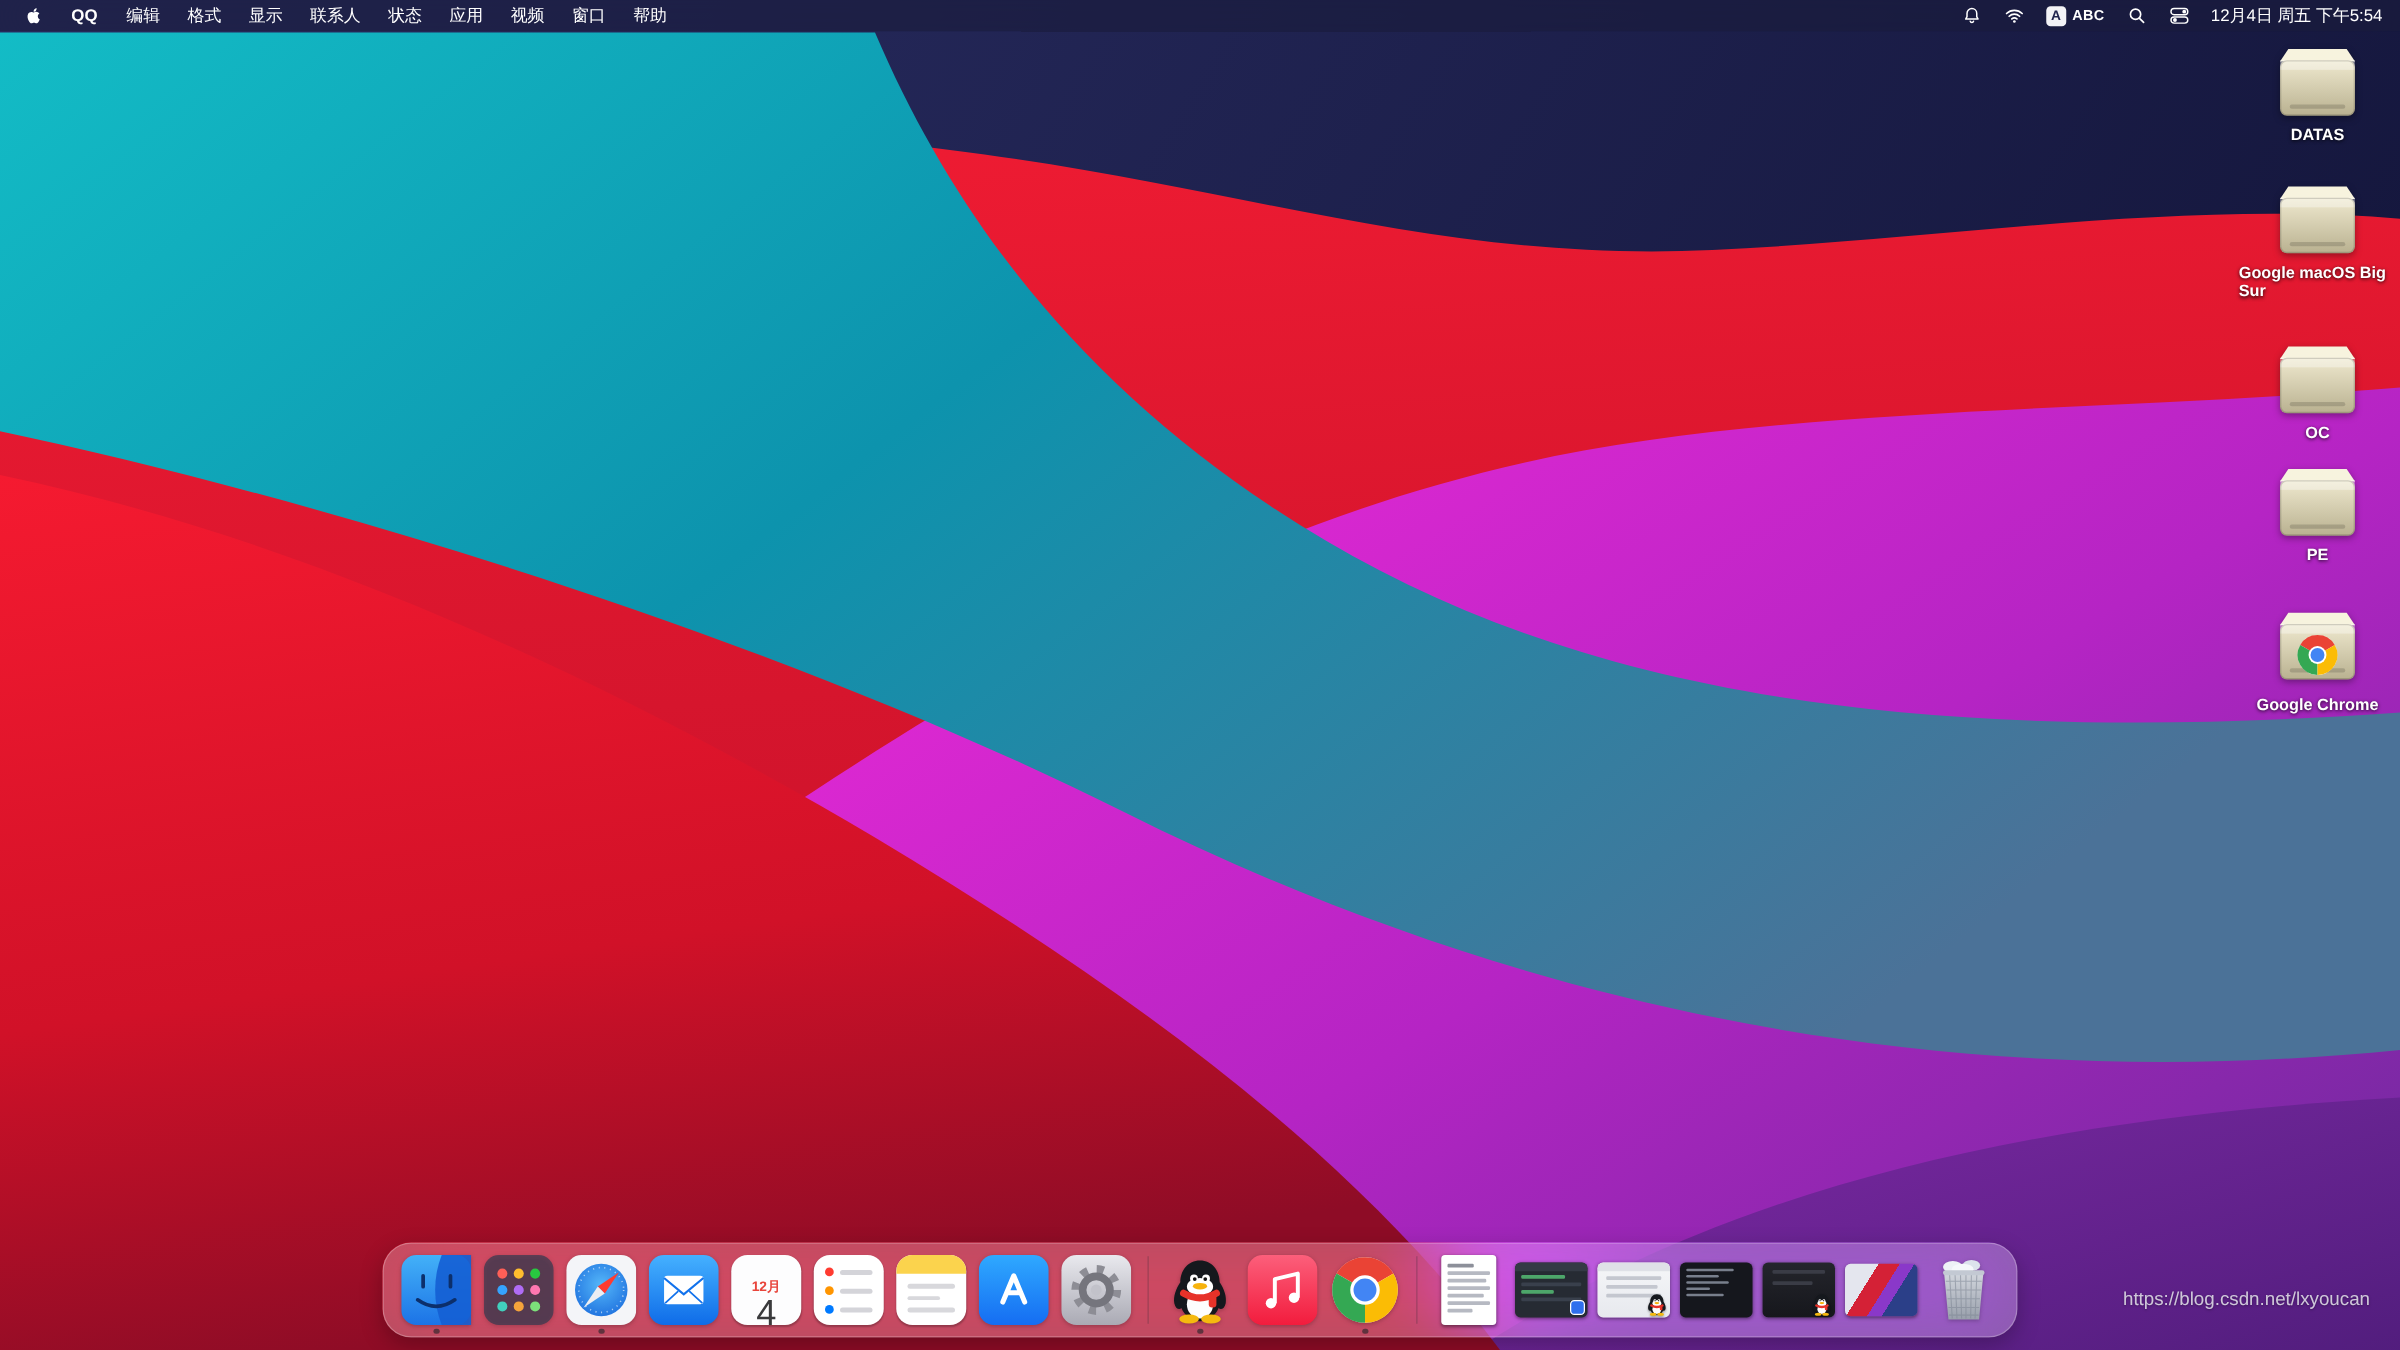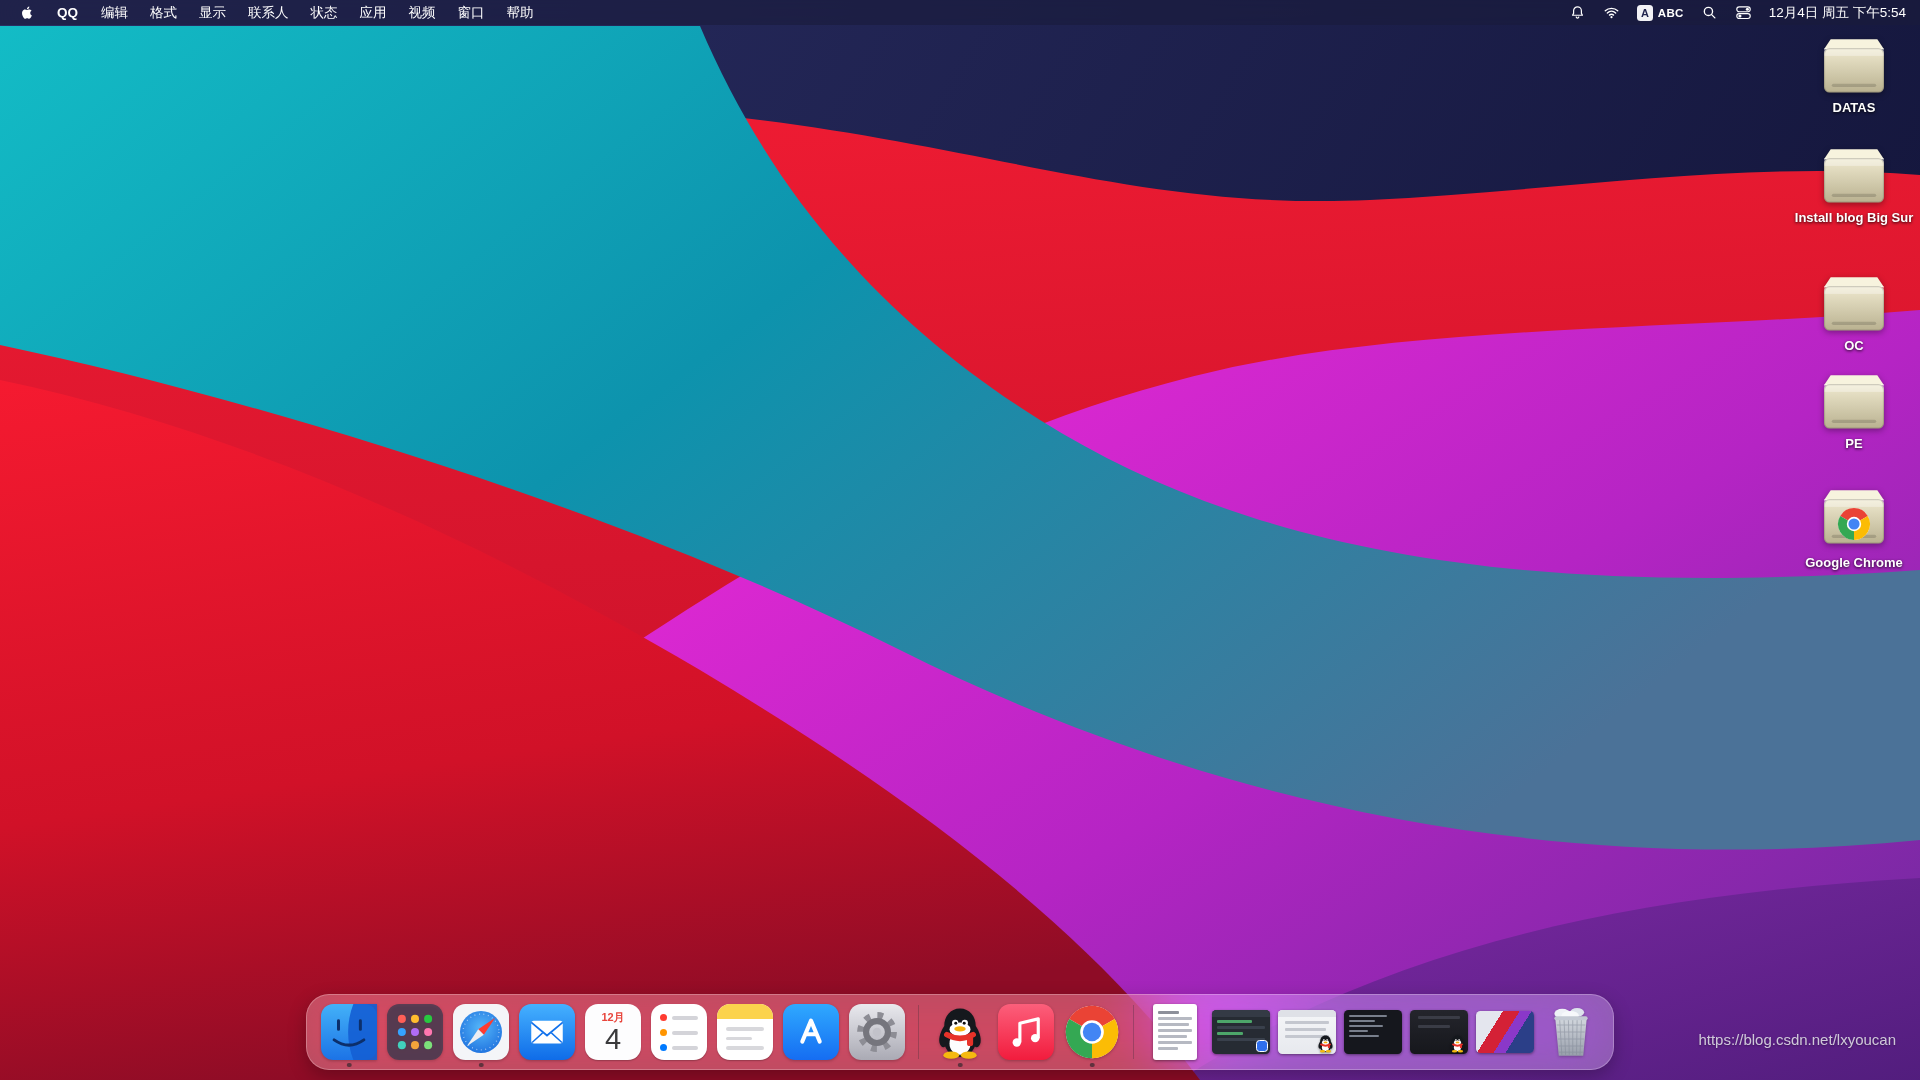--- a/index.html
+++ b/index.html
@@ -70,21 +70,21 @@
   }
   .dock-item { position:relative; width:60px; height:60px; display:flex; align-items:center; justify-content:center; }
   .appicon { width:56px; height:56px; display:block; filter:drop-shadow(0 1px 1.5px rgba(0,0,0,0.25)); }
   .dock-sep { width:1px; height:54px; background:rgba(40,40,50,0.28); margin:0 5px; }
   .run-dot {
     position:absolute; left:50%; bottom:-5px; transform:translateX(-50%);
     width:4.5px; height:4.5px; border-radius:50%; background:rgba(35,35,40,0.62);
   }
   
   .cal { width:56px; height:56px; background:#fdfdfe; border-radius:13px; display:flex; flex-direction:column; align-items:center; box-shadow:0 1px 1.5px rgba(0,0,0,0.25); }
-  .cal-month { color:#e8453c; font-size:11px; font-weight:700; margin-top:6px; }
+  .cal-month { color:#e8453c; font-size:11px; font-weight:700; margin-top:18px; }
   .cal-day { color:#3a3a3c; font-size:29px; font-weight:300; line-height:1.02; }
   
   .rem { width:56px; height:56px; background:#fff; border-radius:13px; padding:10px 9px; display:flex; flex-direction:column; gap:8px; box-shadow:0 1px 1.5px rgba(0,0,0,0.25); }
   .rem-row { display:flex; align-items:center; gap:5px; }
   .rem-dot { width:7px; height:7px; border-radius:50%; flex:none; }
   .rem-bar { height:4px; border-radius:2px; background:#d4d4d9; flex:1; }
   
   .notes { width:56px; height:56px; background:#fff; border-radius:13px; overflow:hidden; box-shadow:0 1px 1.5px rgba(0,0,0,0.25); }
   .notes-top { height:15px; background:#fbd34d; }
   .notes-body { padding:8px 9px; display:flex; flex-direction:column; gap:6px; }
@@ -311,21 +311,21 @@
 <div class="desk-icon" style="top:37px">
   <svg class="drive">
       <use href="#sym-drive"></use>
     </svg>
   <div class="desk-label">DATAS</div>
 </div>
 <div class="desk-icon" style="top:147px">
   <svg class="drive">
       <use href="#sym-drive"></use>
     </svg>
-  <div class="desk-label">Install blog Big Sur</div>
+  <div class="desk-label">Google macOS Big Sur</div>
 </div>
 <div class="desk-icon" style="top:275px">
   <svg class="drive">
       <use href="#sym-drive"></use>
     </svg>
   <div class="desk-label">OC</div>
 </div>
 <div class="desk-icon" style="top:373px">
   <svg class="drive">
       <use href="#sym-drive"></use>

